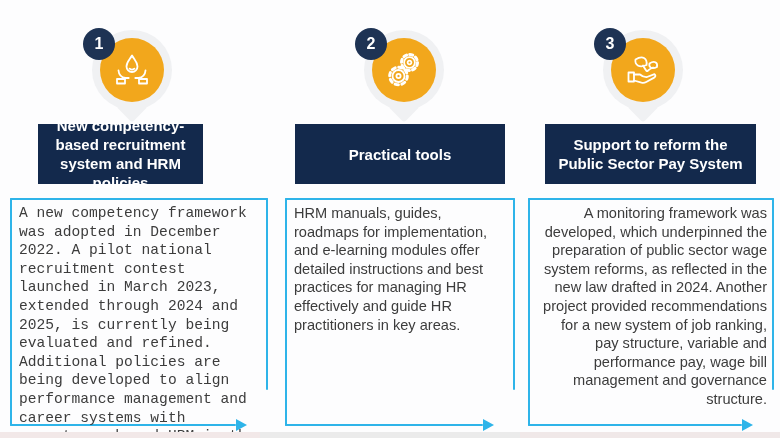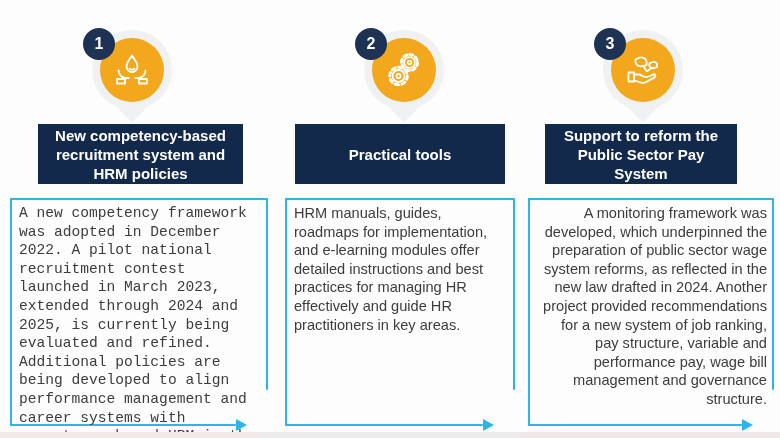--- a/index.html
+++ b/index.html
@@ -31,23 +31,23 @@
          border-radius:50%; background:#1e3354; color:#ffffff;
          font-size:16px; font-weight:bold;
          display:flex; align-items:center; justify-content:center; z-index:3;}
 
   
   .header{position:absolute; top:124px; height:60px; box-sizing:border-box;
           background:#13294c; color:#ffffff;
           display:flex; align-items:center; justify-content:center;
           text-align:center; font-weight:bold; font-size:15px; line-height:19px;
           padding:0 6px;}
-  .c1 .header{left:38px; width:205px;}
+  .c1 .header{left:38px; width:165px;}
   .c2 .header{left:20px; width:210px;}
-  .c3 .header{left:27px; width:192px;align-items:center;}
+  .c3 .header{left:27px; width:211px;align-items:center;}
 
   
   .body{position:absolute; top:198px; height:228px; box-sizing:border-box;}
   .c1 .body{left:10px; width:258px;font-family:Liberation Mono, monospace;}
   .c2 .body{left:10px; width:230px;border-radius:18px;}
   .c3 .body{left:10px; width:246px;text-align:right;}
   .bt,.bl,.br,.bb{position:absolute; background:#2eb4e9; border-radius:2px;}
   .bt{top:0; left:0; right:0; height:2px;}
   .bl{top:0; left:0; bottom:0; width:2px;}
   .br{top:0; right:0; width:2px; height:192px;}

